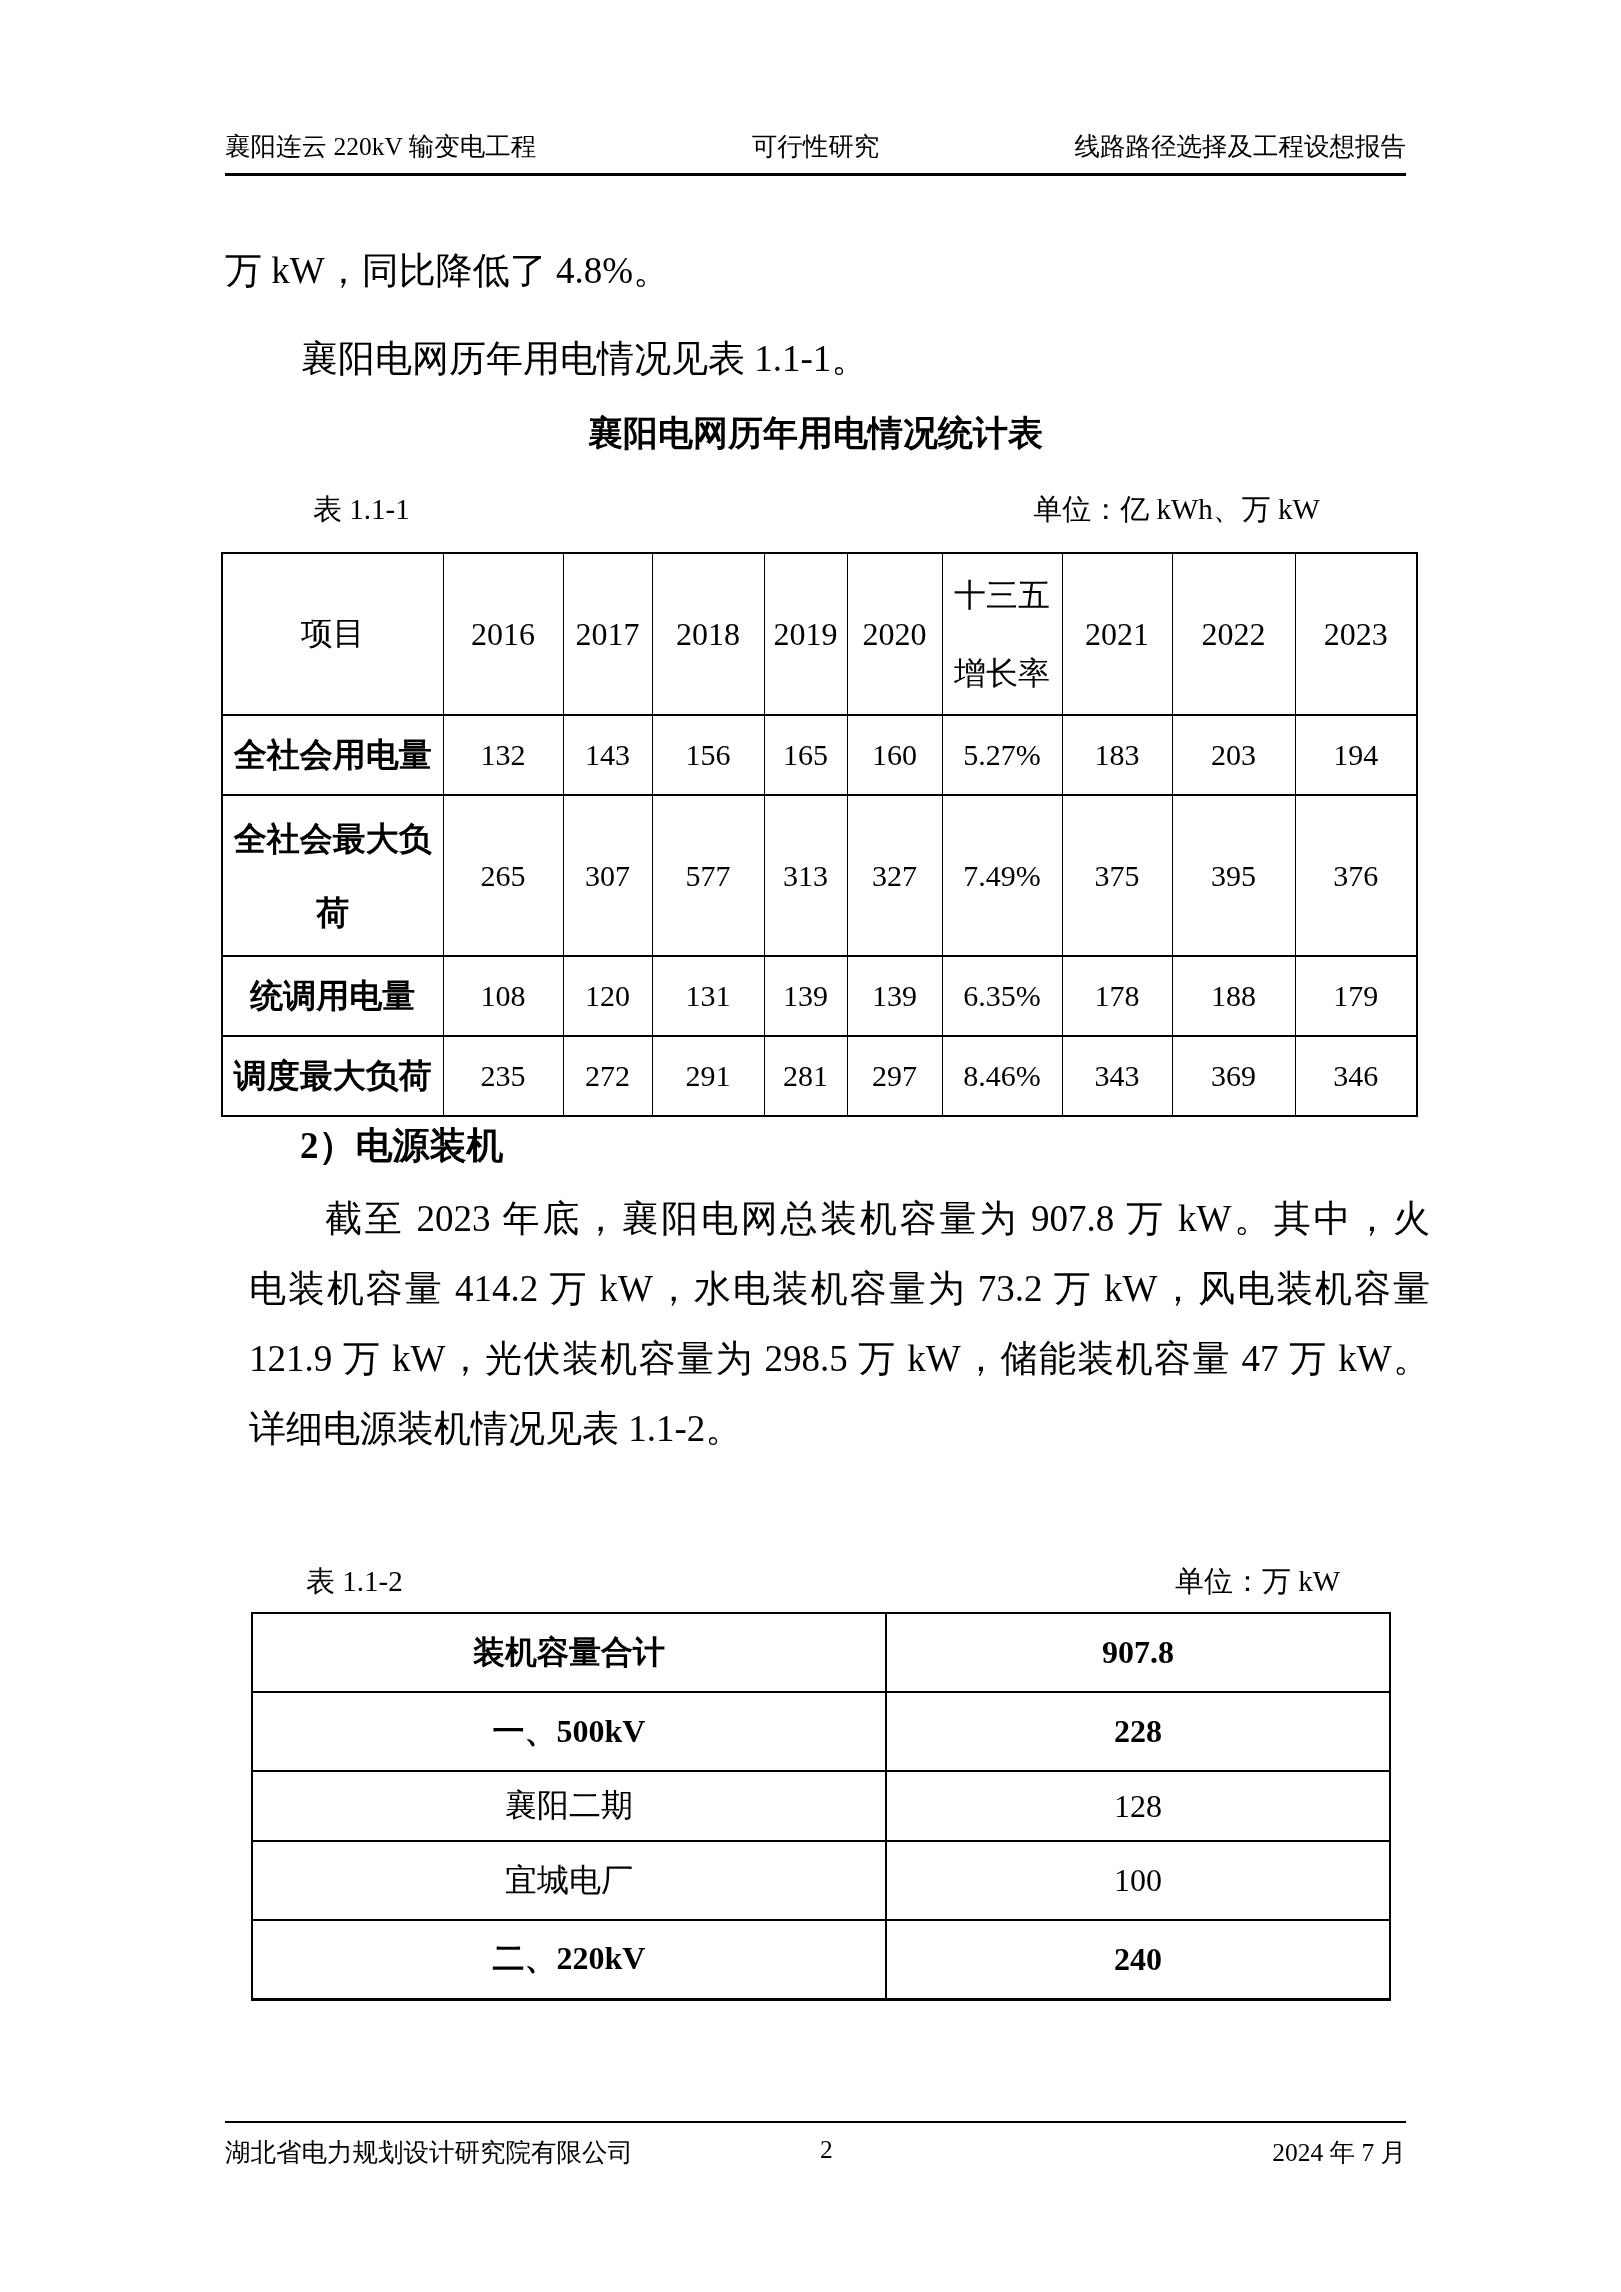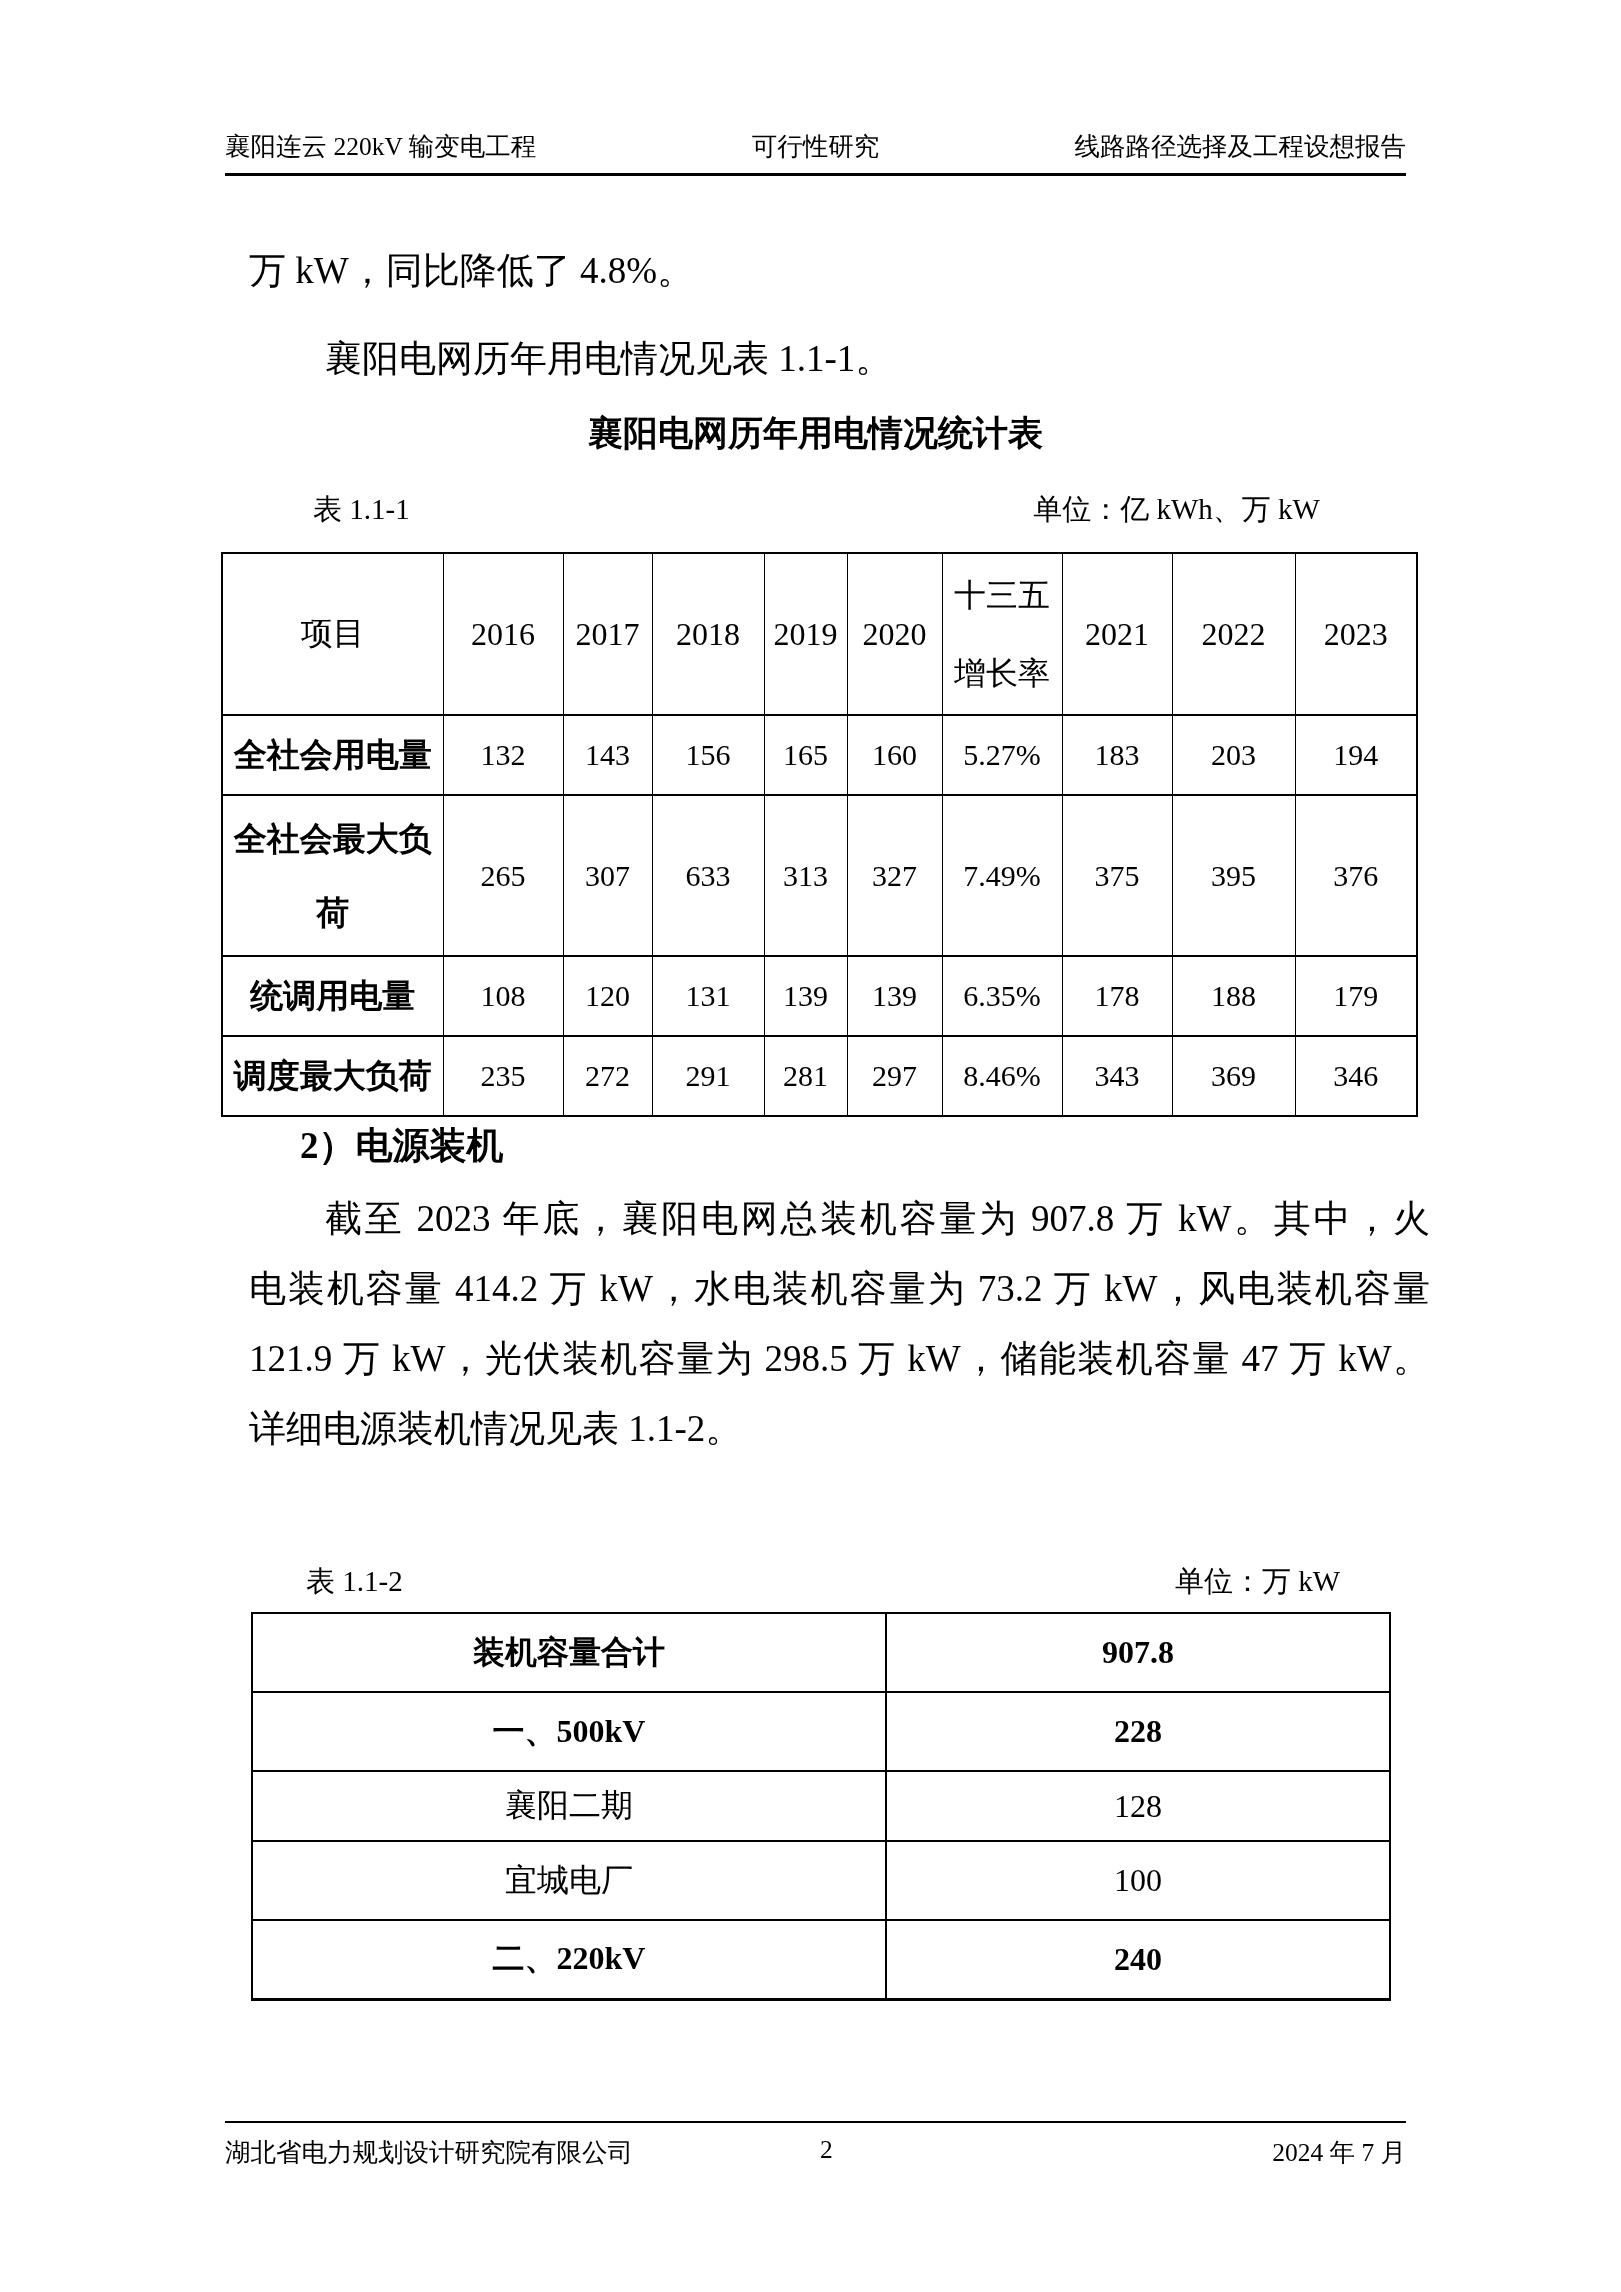--- a/index.html
+++ b/index.html
@@ -23,21 +23,21 @@
     padding-bottom: 8.8px;
     font-size: 25.5px;
     margin-top: 19px;
   }
   .doc-header .h-seg { flex: 1 1 0; white-space: nowrap; }
   .doc-header .h-left   { text-align: left; }
   .doc-header .h-center { text-align: center; }
   .doc-header .h-right  { text-align: right; }
 
   
-  .body-text { font-size: 37px; line-height: 1.2; margin-left: 24px; }
+  .body-text { font-size: 37px; line-height: 1.2; }
   .para1 { top: 249px; left: 225px; width: 1181px; }
   .para2 { top: 337px; left: 225px; width: 1181px; padding-left: 76px; }
 
   .tbl-title {
     left: 225px; width: 1181px;
     text-align: center; font-weight: bold; font-size: 35px;
   }
   .t1-title { top: 410px; }
   .t2-title { top: 1488px; }
 
@@ -163,21 +163,21 @@
       <td>160</td>
       <td>5.27%</td>
       <td>183</td>
       <td>203</td>
       <td>194</td>
     </tr>
     <tr style="height:161px">
       <td class="lbl">全社会最大负荷</td>
       <td>265</td>
       <td>307</td>
-      <td>633</td>
+      <td>577</td>
       <td>313</td>
       <td>327</td>
       <td>7.49%</td>
       <td>375</td>
       <td>395</td>
       <td>376</td>
     </tr>
     <tr style="height:79px">
       <td class="lbl">统调用电量</td>
       <td>108</td>

